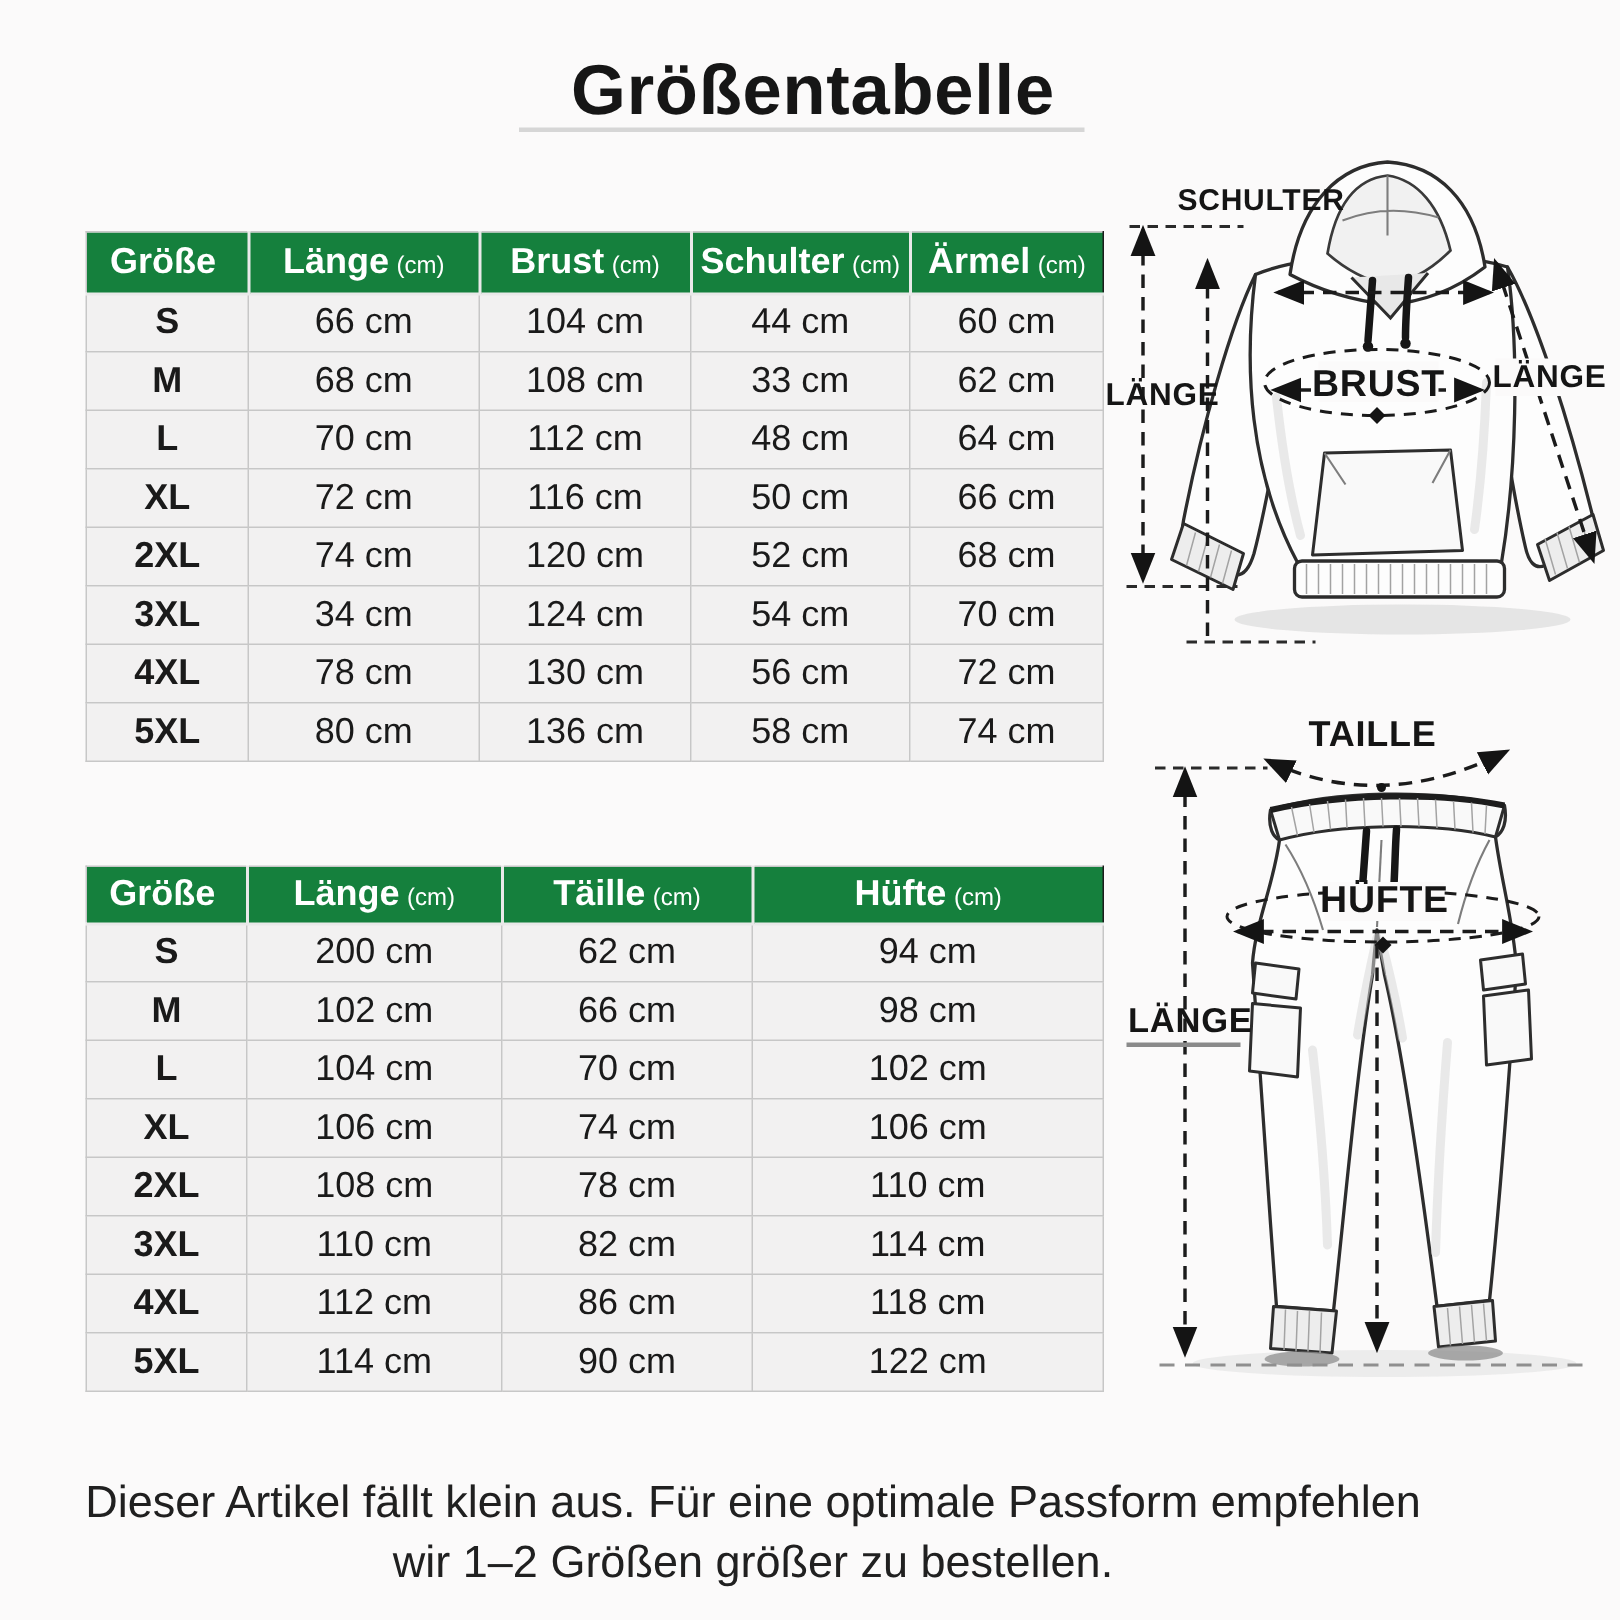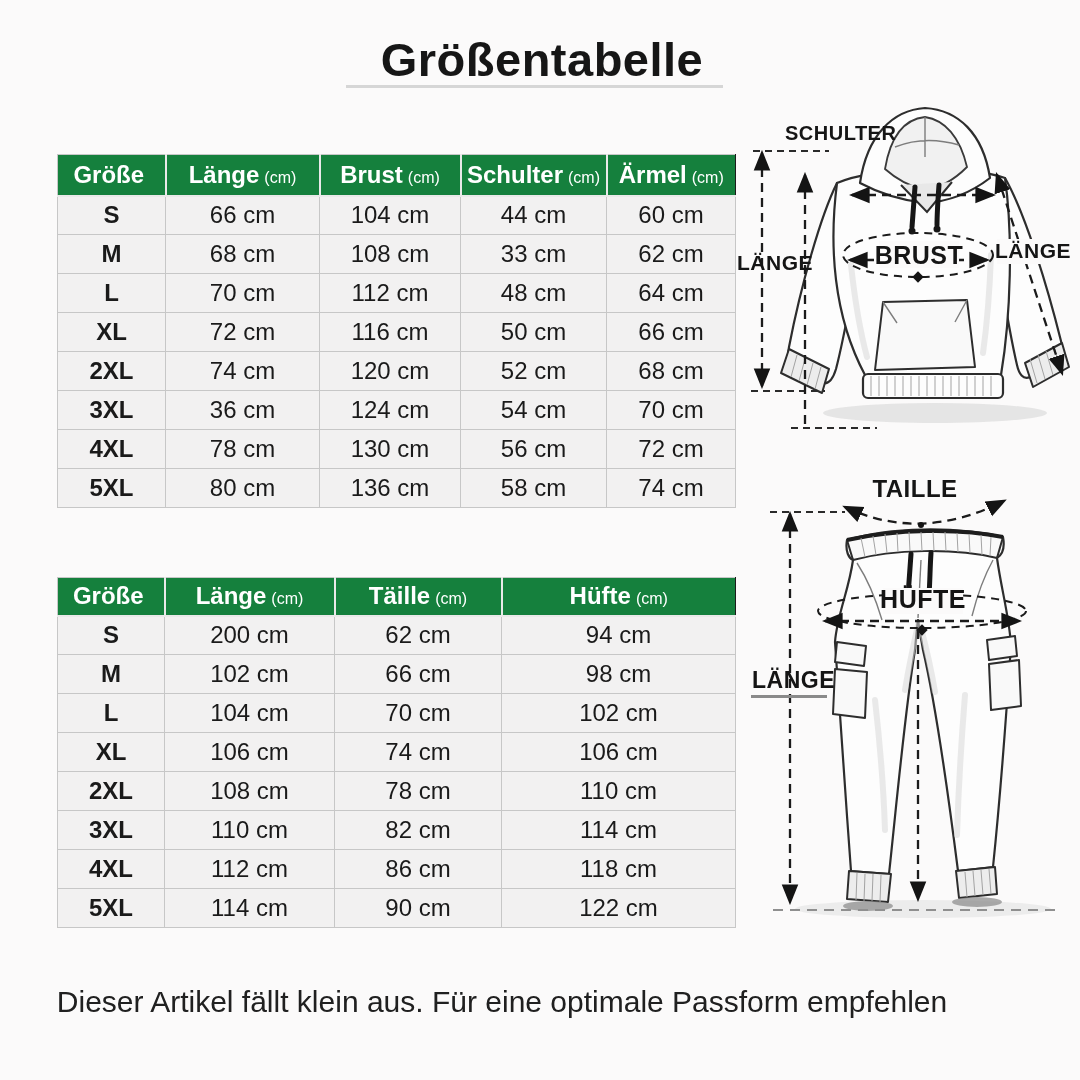--- a/index.html
+++ b/index.html
@@ -135,21 +135,21 @@
         </tr>
       <tr>
           <td class="size-cell">2XL</td>
           <td>74 cm</td>
           <td>120 cm</td>
           <td>52 cm</td>
           <td>68 cm</td>
         </tr>
       <tr>
           <td class="size-cell">3XL</td>
-          <td>36 cm</td>
+          <td>34 cm</td>
           <td>124 cm</td>
           <td>54 cm</td>
           <td>70 cm</td>
         </tr>
       <tr>
           <td class="size-cell">4XL</td>
           <td>78 cm</td>
           <td>130 cm</td>
           <td>56 cm</td>
           <td>72 cm</td>
@@ -340,15 +340,16 @@
     <line class="ground" x1="48" y1="460" x2="330" y2="460"></line>
 
     <text class="dlabel" x="190" y="47" font-size="24" text-anchor="middle">TAILLE</text>
     <text class="dlabel" x="198" y="158" font-size="25" text-anchor="middle">HÜFTE</text>
     <text class="dlabel" x="27" y="238" font-size="23">LÄNGE</text>
     <rect x="26" y="245" width="76" height="3" fill="#8a8a8a"></rect>
   </svg>
 
   <div class="note">
     <div>Dieser Artikel fällt klein aus. Für eine optimale Passform empfehlen</div>
+    <div>wir 1–2 Größen größer zu bestellen.</div>
   </div>
 
 </div>
 
 </body></html>

